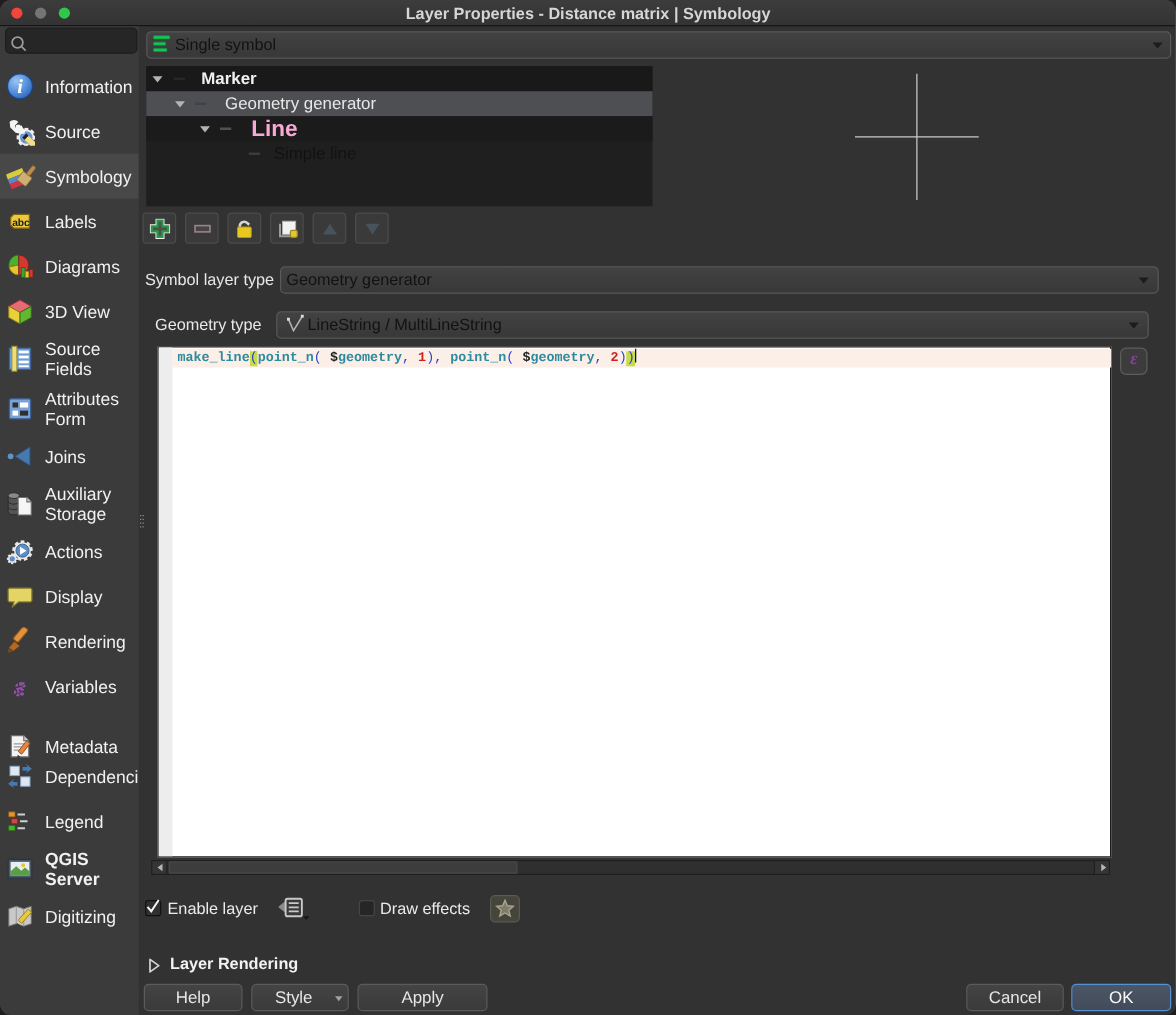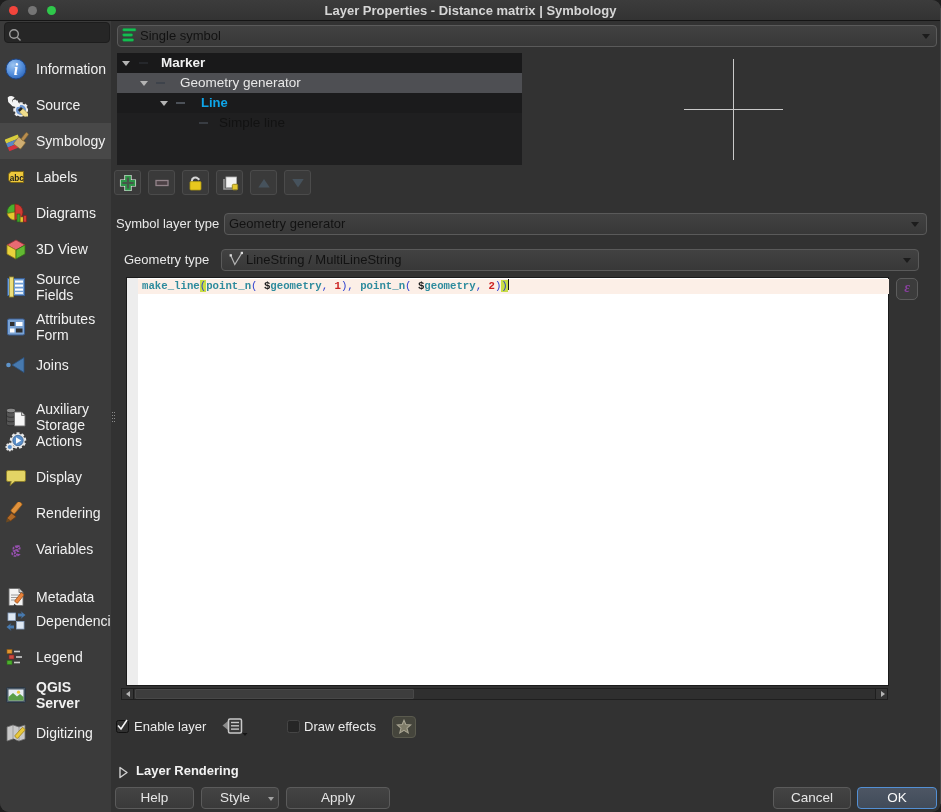--- a/index.html
+++ b/index.html
@@ -158,21 +158,21 @@
         <div class="lbl">Attributes
 Form</div>
       </div>
 <div class="abs sbitem" style="top:326px;height:36px;">
         <svg width="22" height="22" viewBox="0 0 22 22">
           <circle cx="3.5" cy="11" r="2.3" fill="#5e93c9"></circle>
           <path d="M19 3.5 V18.5 L7 11 Z" fill="#4779ae" stroke="#2c527e" stroke-width="0.8"></path>
         </svg>
         <div class="lbl">Joins</div>
       </div>
-<div class="abs sbitem" style="top:362px;height:40px;margin-top:14px;">
+<div class="abs sbitem" style="top:362px;height:40px;">
         <svg width="22" height="22" viewBox="0 0 22 22">
           <path d="M10.5 4.5 v13 a4.5 2.3 0 0 1 -9 0 v-13" fill="#555555" stroke="#2c2c2c" stroke-width="0.8"></path>
           <ellipse cx="6" cy="4.5" rx="4.5" ry="2.3" fill="#8a8a8a" stroke="#2c2c2c" stroke-width="0.8"></ellipse>
           <path d="M1.5 9 a4.5 2.3 0 0 0 9 0 M1.5 13.5 a4.5 2.3 0 0 0 9 0" fill="none" stroke="#2c2c2c" stroke-width="0.8"></path>
           <path d="M9.5 6 h7 l3.5 3.5 v10.5 h-10.5 z" fill="#f5f5f5" stroke="#6e6e6e" stroke-width="0.9"></path>
           <path d="M16.5 6 v3.5 h3.5" fill="#cfcfcf" stroke="#6e6e6e" stroke-width="0.9"></path>
         </svg>
         <div class="lbl">Auxiliary
 Storage</div>
       </div>
@@ -304,21 +304,21 @@
 <div class="abs" style="left:117px;top:93px;width:405px;height:20px;background:#1b1b1c;"></div>
 <div class="abs exp" style="left:121.5px;top:61px;"></div>
 <div class="abs exp" style="left:140px;top:81px;"></div>
 <div class="abs exp" style="left:159.5px;top:101px;"></div>
 <div class="abs branch" style="left:139px;top:62px;background:#25272b;width:9px;"></div>
 <div class="abs branch" style="left:156px;top:82px;width:9px;background:#3e434b;"></div>
 <div class="abs branch" style="left:176px;top:102px;width:9px;"></div>
 <div class="abs branch" style="left:199px;top:122px;background:#383c42;width:9px;"></div>
 <div class="abs" style="left:161px;top:53px;height:20px;line-height:20px;font-weight:bold;color:#f0f0f0;font-size:13.5px;">Marker</div>
 <div class="abs" style="left:180px;top:73px;height:20px;line-height:20px;color:#e8e8e8;font-size:13.5px;">Geometry generator</div>
-<div class="abs" style="left:201px;top:93px;height:20px;line-height:20px;font-weight:bold;color:#0ea5e9;font-size:13px;text-align:right;">Line</div>
+<div class="abs" style="left:201px;top:93px;height:20px;line-height:20px;font-weight:bold;color:#f9a8d4;font-size:18px;text-align:right;">Line</div>
 <div class="abs" style="left:219px;top:113px;height:20px;line-height:20px;color:#121212;font-size:13.5px;">Simple line</div>
 <div class="abs" style="left:733px;top:59px;width:1px;height:101px;background:#c9c9c9;"></div>
 <div class="abs" style="left:684px;top:109px;width:99px;height:1px;background:#c9c9c9;"></div>
 <div class="abs tbtn" style="left:114px;">
       <svg width="17" height="17" viewBox="0 0 17 17">
         <path d="M6.5 2 h4 v4.5 h4.5 v4 h-4.5 v4.5 h-4 v-4.5 h-4.5 v-4 h4.5 z" fill="none" stroke="#f2f5f2" stroke-width="3.2"></path>
         <path d="M6.5 2 h4 v4.5 h4.5 v4 h-4.5 v4.5 h-4 v-4.5 h-4.5 v-4 h4.5 z" fill="#46544a" stroke="#2d9547" stroke-width="1.8"></path>
       </svg>
     </div>
 <div class="abs tbtn" style="left:148px;">

